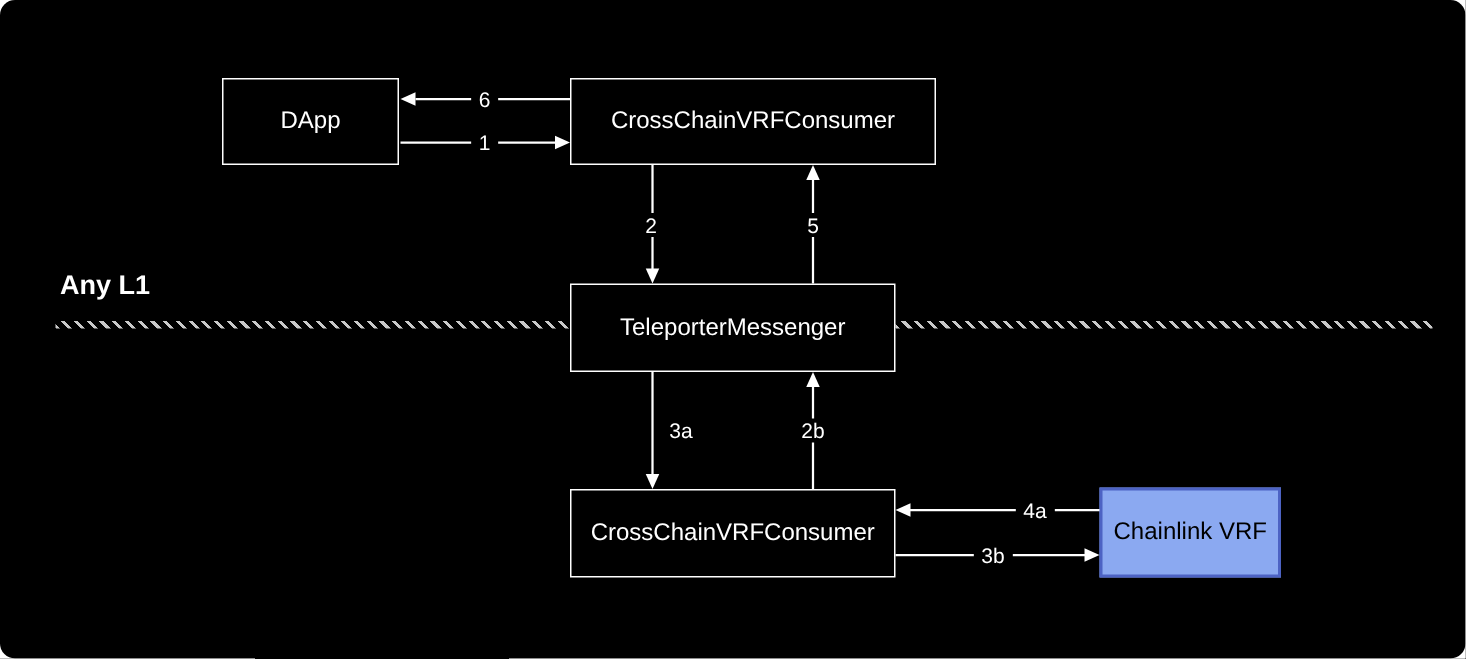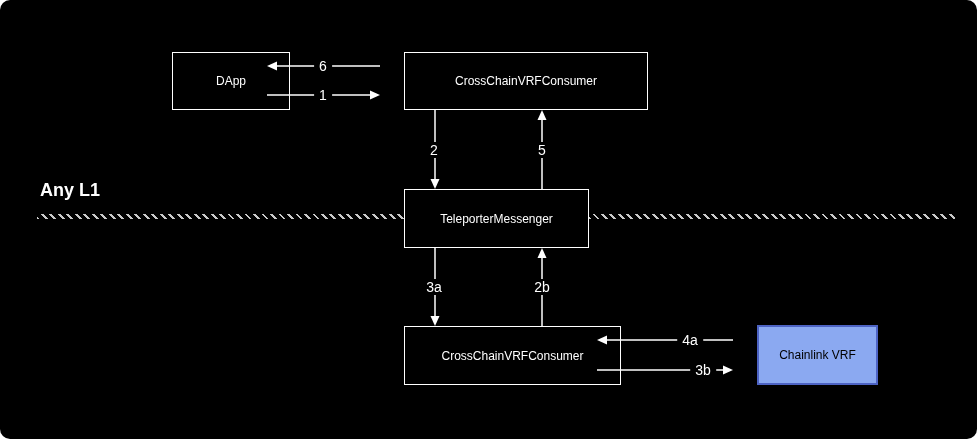--- a/index.html
+++ b/index.html
@@ -40,32 +40,31 @@
   }
   .region-label.top    { left: 40px; top: 180px; }
   .region-label.bottom { left: 40px; top: 236px; }
 
   .node {
     position: absolute;
     box-sizing: border-box;
     background: var(--background, #000000);
     border: 1.5px solid var(--node-border, #ffffff);
     color: var(--node-text, #ffffff);
-    font-size: 12px;
+    font-size: 16px;
     display: flex;
     align-items: center;
     justify-content: center;
     text-align: center;
     z-index: 2;
     white-space: nowrap;
-    margin-left: 24px;
   }
   #node-dapp       { left: 148px; top:  52px; width: 118px; height: 58px; }
   #node-consumer   { left: 380px; top:  52px; width: 244px; height: 58px; }
-  #node-teleporter { left: 380px; top: 189px; width: 185px; height: 59px; }
+  #node-teleporter { left: 380px; top: 189px; width: 217px; height: 59px; }
   #node-wrapper    { left: 380px; top: 326px; width: 217px; height: 59px; }
   #node-chainlink  {
     left: 733px; top: 325px; width: 121px; height: 60px;
     background: var(--chainlink-fill, #8ba9f1);
     border: 2px solid var(--chainlink-border, #4d63c4);
     color: #000000;
   }
 
   .arrows {
     position: absolute;
@@ -84,24 +83,24 @@
     font-size: 14px;
     line-height: 1;
     padding: 1px 5px;
     z-index: 4;
     white-space: nowrap;
   }
   #el-6  { left: 323px; top:  66px; }
   #el-1  { left: 323px; top:  95px; }
   #el-2  { left: 434px; top: 150px; }
   #el-5  { left: 542px; top: 150px; }
-  #el-3a { left: 434px; top: 287px; }
+  #el-3a { left: 454px; top: 287px; }
   #el-4b { left: 542px; top: 287px; }
   #el-4a { left: 690px; top: 340px; }
-  #el-3b { left: 662px; top: 370px; margin-left: 41px; }
+  #el-3b { left: 662px; top: 370px; }
 </style>
 </head>
 <body>
 
 <div class="stage">
 
   <div class="divider"></div>
 
   <div class="region-label top">Any L1</div>
 

